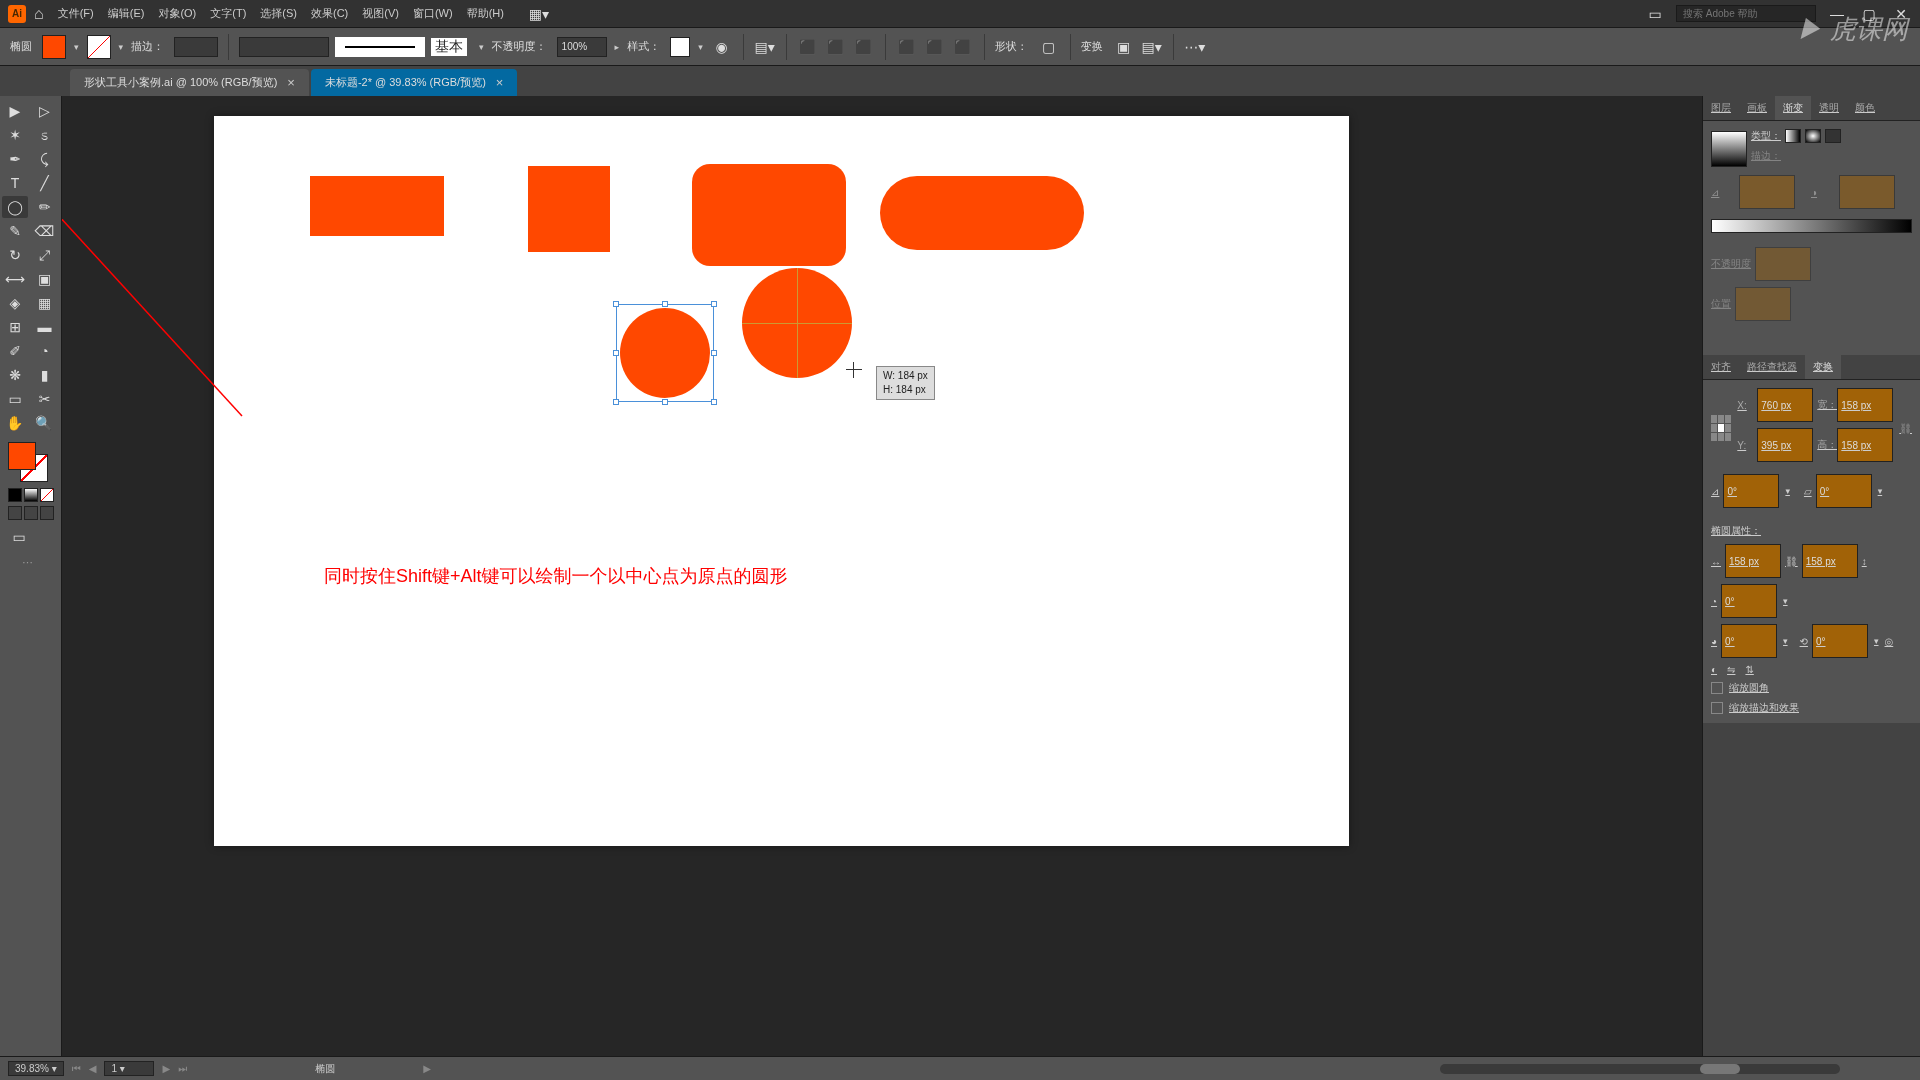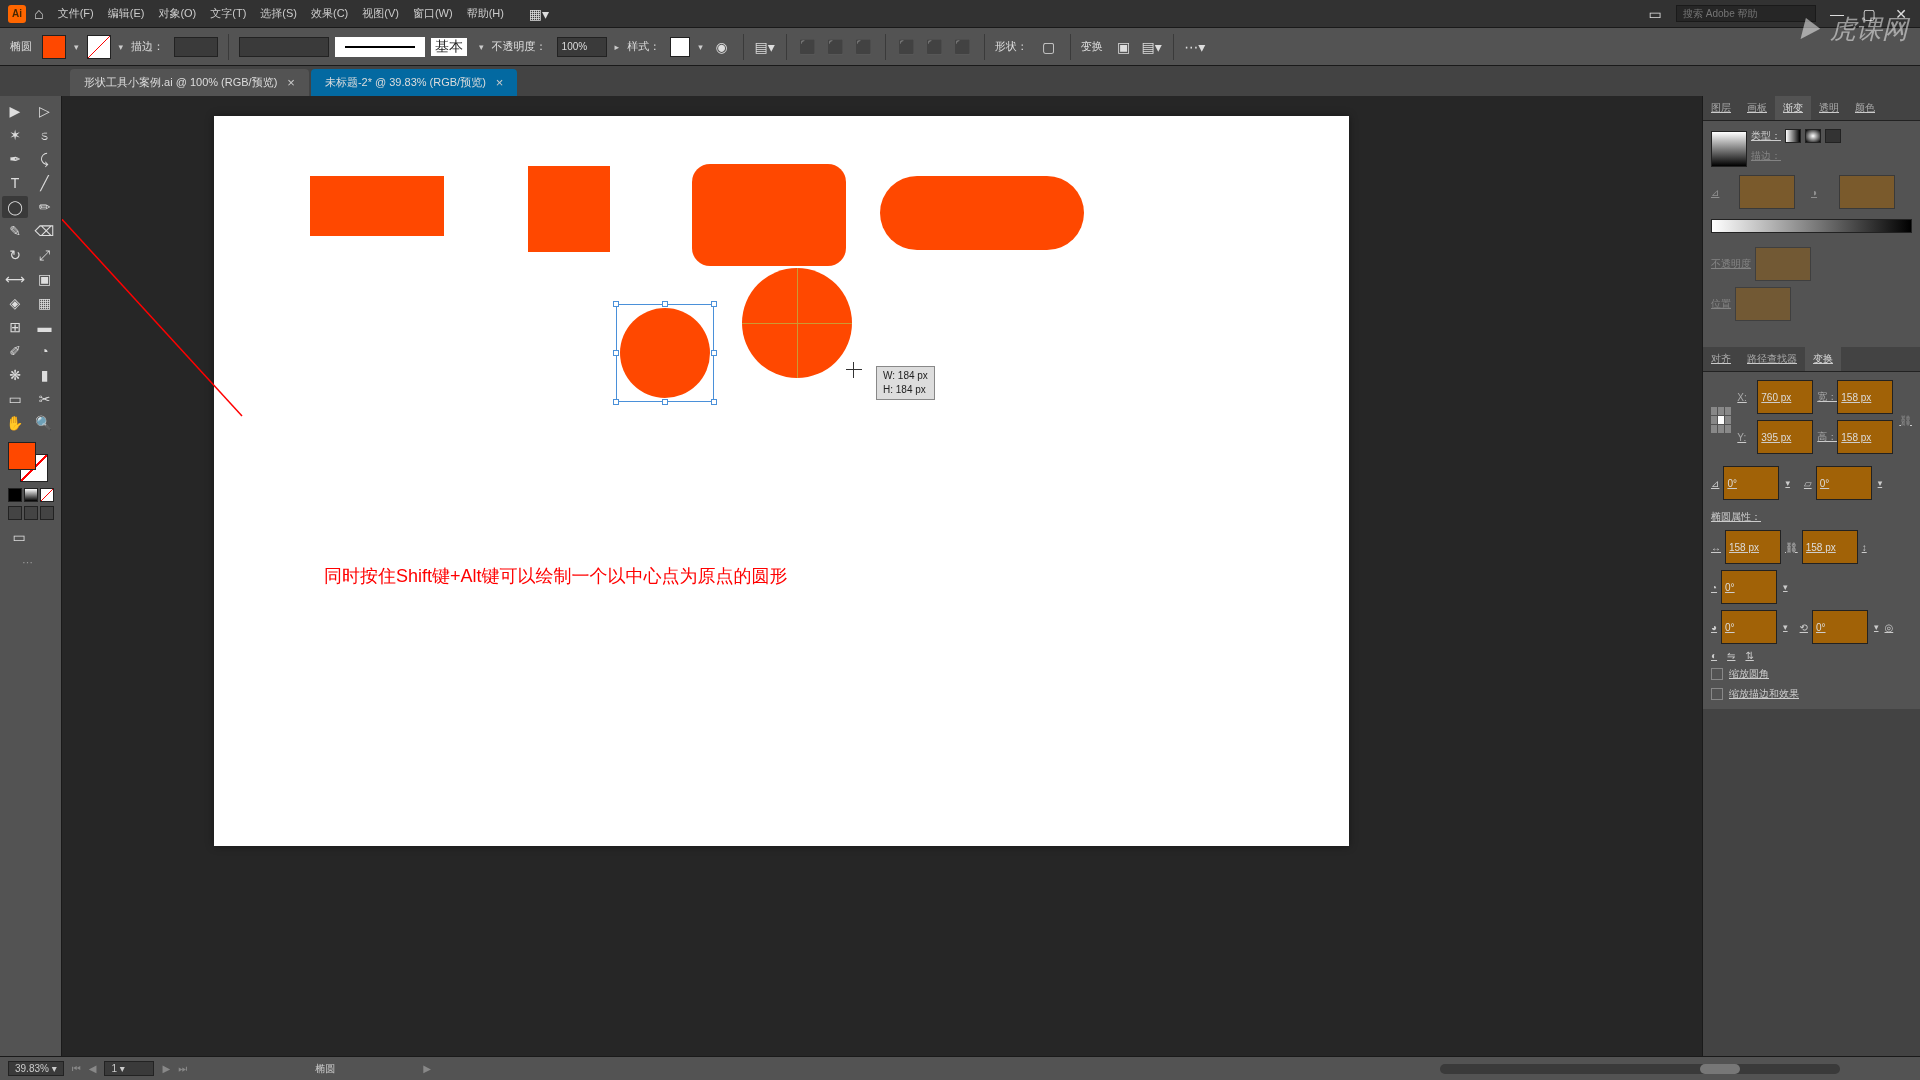--- a/index.html
+++ b/index.html
@@ -280,21 +280,21 @@
       <div class="prop-row" style="margin-top:14px;opacity:.4">
         <span>不透明度</span>
           <input class="prop-input" style="">
       </div>
       <div class="prop-row" style="opacity:.4">
         <span>位置</span>
           <input class="prop-input" style="">
       </div>
     </div>
 
-    <div class="panel-tabs" style="margin-top:12px">
+    <div class="panel-tabs" style="margin-top:20px">
       <div class="panel-tab">对齐</div>
       <div class="panel-tab">路径查找器</div>
       <div class="panel-tab active">变换</div>
     </div>
     <div class="panel-body">
       <div style="display:flex;gap:6px;align-items:center">
         <div style="width:26px;height:26px;display:grid;grid-template:repeat(3,1fr)/repeat(3,1fr);gap:1px">
           <div style="background:#888"></div>
             <div style="background:#888"></div>
             <div style="background:#888"></div>
@@ -322,21 +322,21 @@
         <span style="color:#999">⛓</span>
       </div>
       <div class="prop-row" style="margin-top:6px">
         <span>⊿</span>
           <input class="prop-input" value="0°" style="">
           <span class="drop">▾</span>
         <span style="margin-left:8px">▱</span>
           <input class="prop-input" value="0°" style="">
           <span class="drop">▾</span>
       </div>
-      <div style="margin-top:10px;color:#ccc">椭圆属性：</div>
+      <div style="margin-top:16px;color:#ccc">椭圆属性：</div>
       <div class="prop-row" style="margin-top:6px">
         <span>↔</span>
           <input class="prop-input" value="158 px" style="">
         <span>⛓</span>
         <input class="prop-input" value="158 px" style="">
           <span>↕</span>
       </div>
       <div class="prop-row">
         <span>◔</span>
           <input class="prop-input" value="0°" style="">

